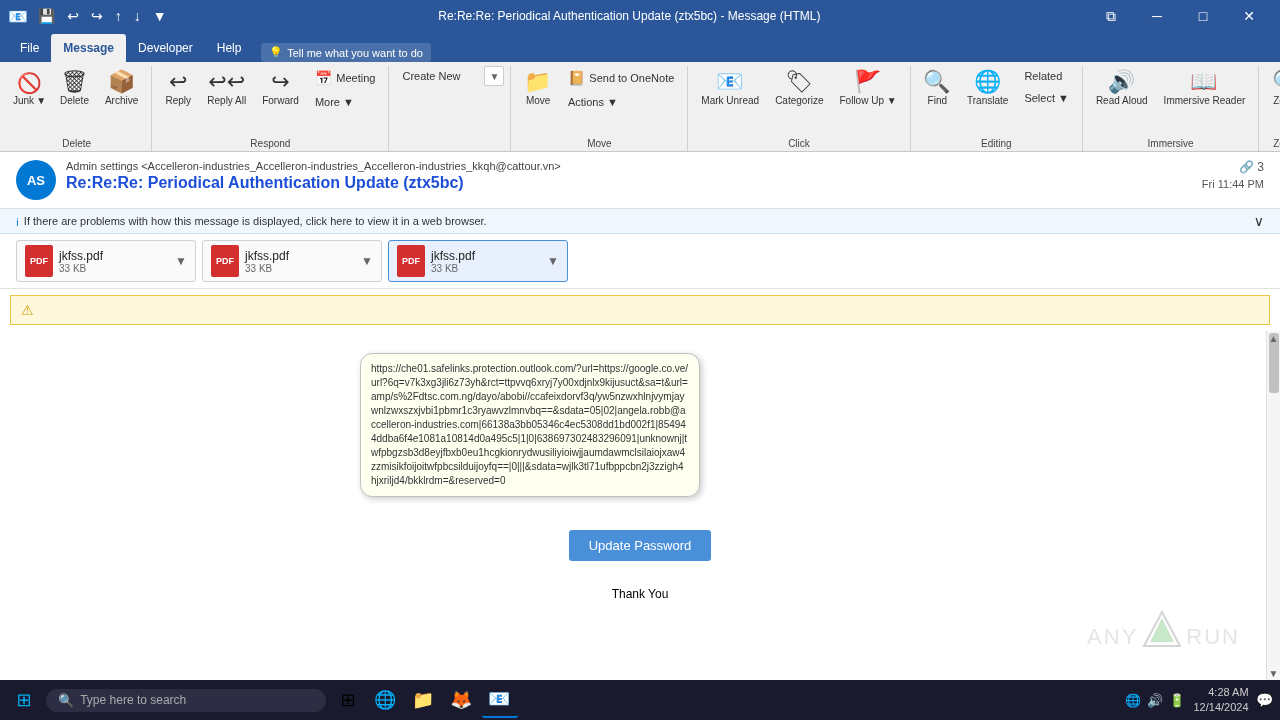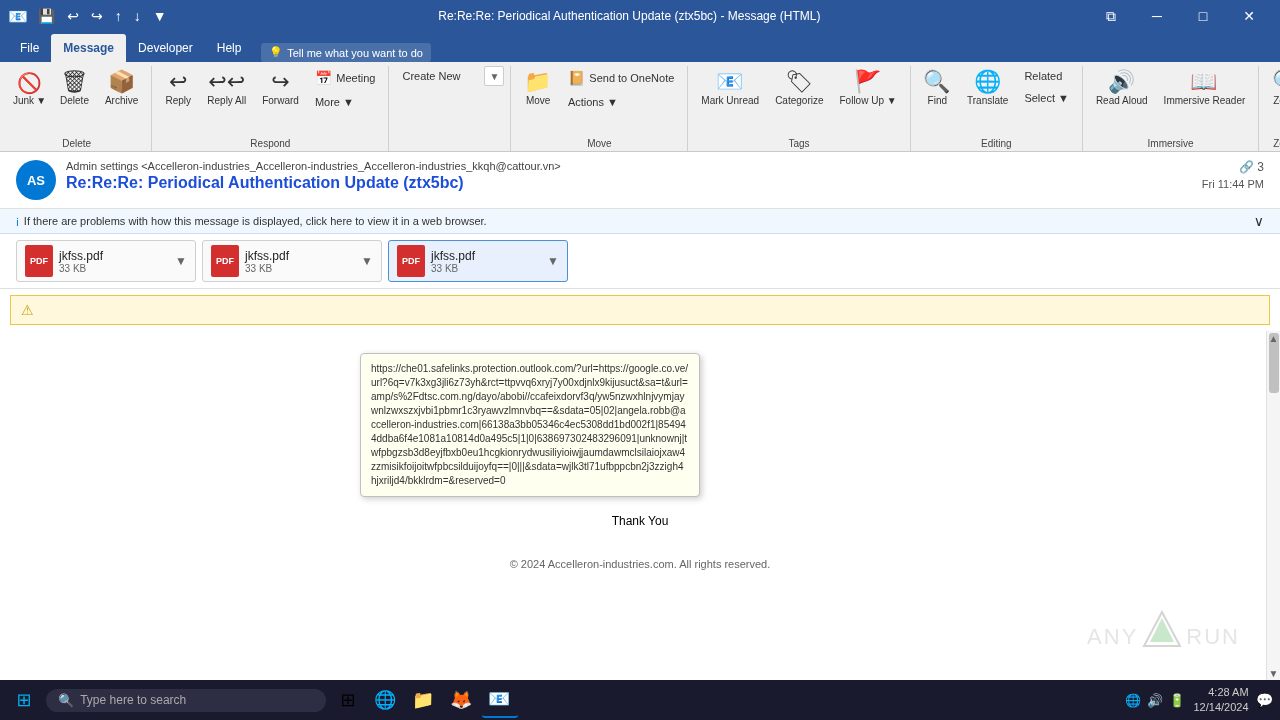--- a/index.html
+++ b/index.html
@@ -248,21 +248,21 @@
     .footer-text { font-size: 11px; color: #666; text-align: center; margin-top: 20px; }
 
     
     .link-tooltip {
       position: absolute;
       top: 30px;
       left: 50%;
       transform: translateX(-60px);
       background: #fffff0;
       border: 1px solid #c0c0c0;
-      border-radius: 4px;
+      border-radius: 12px;
       padding: 8px 10px;
       font-size: 10px;
       color: #333;
       max-width: 340px;
       word-break: break-all;
       box-shadow: 2px 2px 6px rgba(0,0,0,0.2);
       z-index: 100;
       line-height: 1.4;
     }
     .link-tooltip .follow-link {
@@ -474,21 +474,21 @@
       </button>
       <button class="ribbon-btn">
         <span class="icon">🏷</span>
         <span class="label">Categorize</span>
       </button>
       <button class="ribbon-btn">
         <span class="icon">🚩</span>
         <span class="label">Follow Up ▼</span>
       </button>
     </div>
-    <div class="ribbon-group-label" style="display:flex;align-items:center;justify-content:center;gap:4px;">Tags</div>
+    <div class="ribbon-group-label" style="display:flex;align-items:center;justify-content:center;gap:4px;">Click</div>
   </div>
 
   <div class="ribbon-group">
     <div class="ribbon-group-content">
       <button class="ribbon-btn">
         <span class="icon">🔍</span>
         <span class="label">Find</span>
       </button>
       <button class="ribbon-btn">
         <span class="icon">🌐</span>
@@ -602,39 +602,41 @@
             </svg>
         </div>
 
         <div class="email-text">
           <p>Hello a</p>
           <p>We noticed that your passwo</p>
           <p>click the button below to u</p>
           <p>act</p>
         </div>
 
+        <div style="text-align:center;margin:16px 0;">
+          <button class="update-btn">Update Password</button>
+        </div>
 
         <div style="text-align:center;">
           <p>Thank You</p>
         </div>
       </div>
     </div>
 
     <div class="watermark">
       <span class="watermark-text">ANY</span>
       <div style="width:40px;height:40px;display:flex;align-items:center;justify-content:center;">
         <svg width="40" height="40" viewBox="0 0 40 40">
           <polygon points="20,2 38,36 2,36" fill="none" stroke="#aaa" stroke-width="2"></polygon>
           <polygon points="20,8 32,32 8,32" fill="#4CAF50" opacity="0.6"></polygon>
         </svg>
       </div>
       <span class="watermark-text">RUN</span>
     </div>
 
-    <div class="footer-text" style="margin-top:30px;">© 2024 Accelleron-industries.com. All rights reserved.</div>
 
     <div style="position:absolute;right:0;top:0;bottom:0;width:14px;background:#f5f5f5;border-left:1px solid #e0e0e0;">
       <div style="background:#c0c0c0;height:60px;border-radius:3px;margin:2px 2px;width:10px;"></div>
       <div style="position:absolute;top:0;right:0;left:0;height:14px;display:flex;align-items:center;justify-content:center;font-size:10px;color:#666;">▲</div>
       <div style="position:absolute;bottom:0;right:0;left:0;height:14px;display:flex;align-items:center;justify-content:center;font-size:10px;color:#666;">▼</div>
     </div>
   </div>
 </div>
 
 <div class="taskbar">

